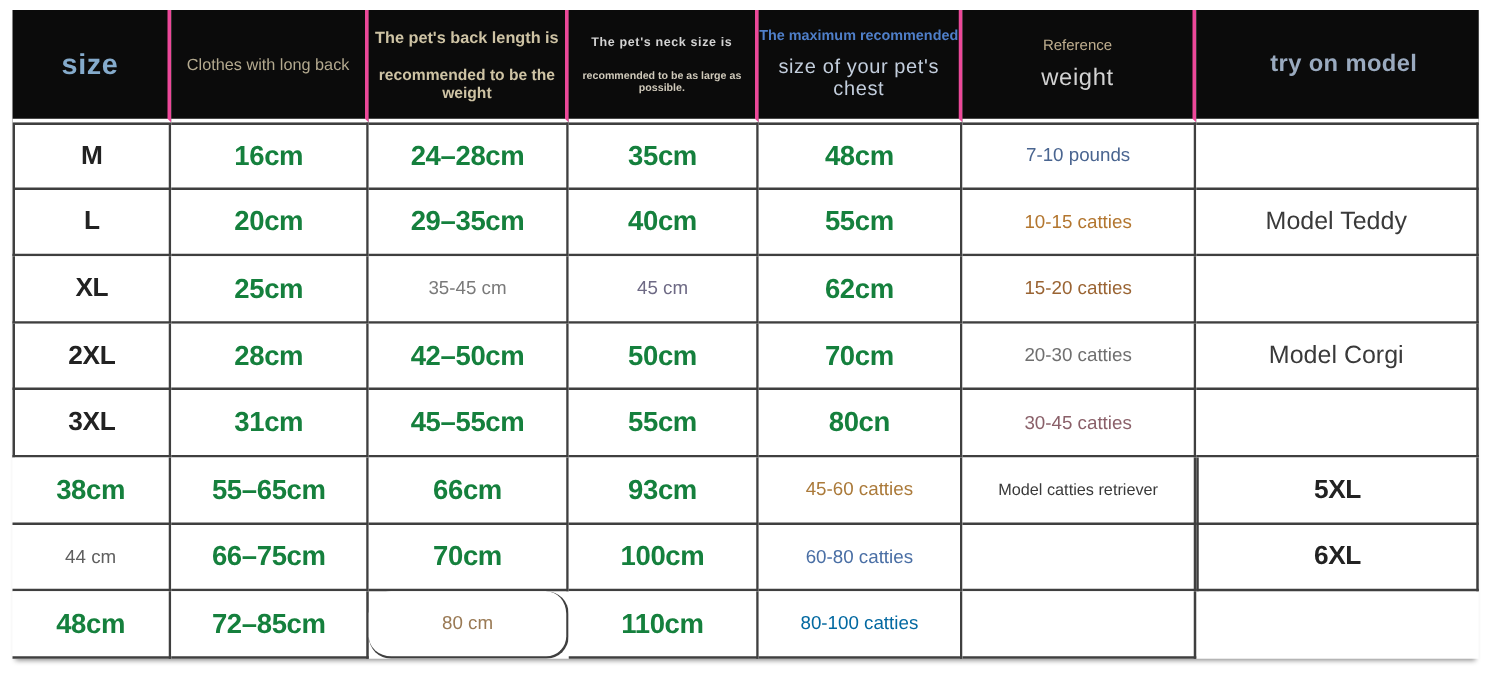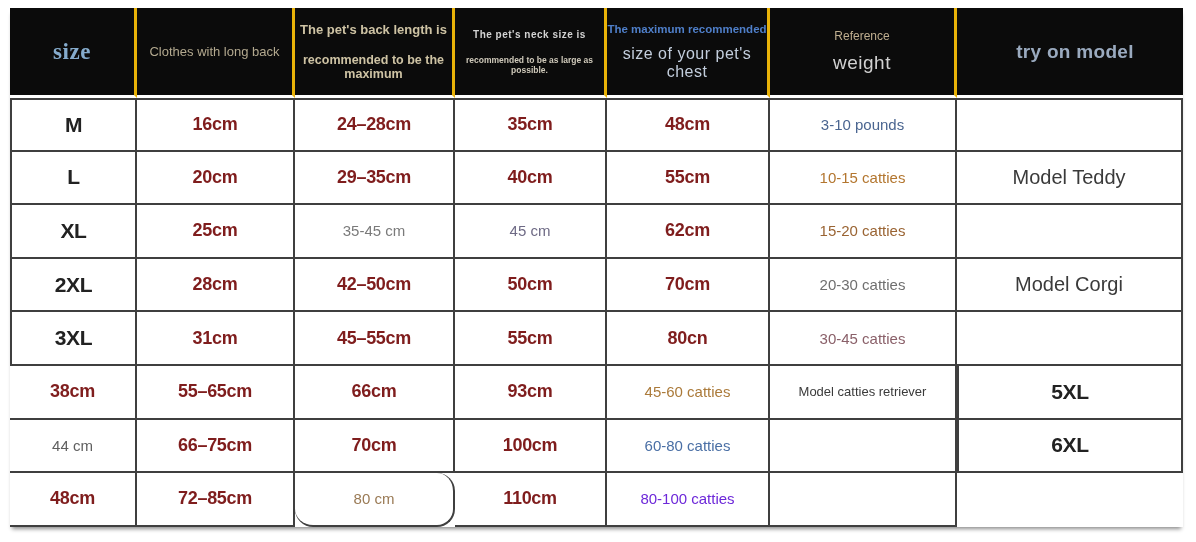--- a/index.html
+++ b/index.html
@@ -15,48 +15,48 @@
     grid-template-rows:90px repeat(8, 53.6px);
     box-shadow:0 4px 4px -2px rgba(0,0,0,0.45);
     background:#fff;
   }
 
   
   .th {
     background:#0b0b0b;
     display:flex; flex-direction:column; align-items:center; justify-content:center;
     text-align:center;
-    border-right:3px solid #eab308;
+    border-right:3px solid #ec4899;
     border-bottom:3px solid #ffffff;
     overflow:hidden;
   }
   .th:nth-child(7) { border-right:none; }
 
-  .h-size      { color:#85abcc; font-size:23px; font-weight:600; letter-spacing:0.5px;font-family:Liberation Serif, serif; }
+  .h-size      { color:#85abcc; font-size:23px; font-weight:600; letter-spacing:0.5px; }
   .h-longback  { color:#b3a98f; font-size:13px; }
   .h-back .l1  { color:#cec3a4; font-size:13px; font-weight:600; }
   .h-back .l2  { color:#cec3a4; font-size:12.5px; font-weight:600; margin-top:16px; }
   .h-neck .l1  { color:#d3d3d3; font-size:10px; font-weight:600; letter-spacing:0.5px; }
   .h-neck .l2  { color:#cfc9ba; font-size:8.5px; font-weight:600; margin-top:15px; }
   .h-chest .l1 { color:#4f7fc9; font-size:11.5px; font-weight:600; }
   .h-chest .l2 { color:#c3cedd; font-size:16px; margin-top:10px; letter-spacing:0.5px; }
   .h-weight .l1{ color:#bfae8f; font-size:12px; }
   .h-weight .l2{ color:#d2d2d2; font-size:19px; margin-top:9px; letter-spacing:0.5px; }
   .h-model     { color:#9aaabf; font-size:19px; font-weight:700; letter-spacing:0.3px;padding-left:10px; }
 
   
   .td {
     background:#fff;
     display:flex; align-items:center; justify-content:center;
     text-align:center;
     border-right:2px solid #3f3f3f;
     border-bottom:2px solid #3f3f3f;
-    color:#7f1d1d;
+    color:#15803d;
     font-weight:700;
-    font-size:18px;
+    font-size:22px;
     letter-spacing:-0.3px;
   }
   .td.first { border-left:2px solid #3f3f3f; }
   .size-table .td.row1 { border-top:2px solid #3f3f3f; }
 
   .td.sizecol { font-size:21px; color:#222; }
 
   .alt { font-weight:400; font-size:15px; letter-spacing:0; }
   .c-gray   { color:#7a7a7a; }
   .c-dim    { color:#5f5f5f; }
@@ -73,21 +73,21 @@
   <div class="size-table">
 
     <div class="th h-size">
       <span>size</span>
     </div>
     <div class="th h-longback">
       <span>Clothes with long back</span>
     </div>
     <div class="th h-back">
       <span class="l1">The pet's back length is</span>
-      <span class="l2">recommended to be the maximum</span>
+      <span class="l2">recommended to be the weight</span>
     </div>
     <div class="th h-neck">
       <span class="l1">The pet's neck size is</span>
       <span class="l2">recommended to be as large as possible.</span>
     </div>
     <div class="th h-chest">
       <span class="l1">The maximum recommended</span>
       <span class="l2">size of your pet's chest</span>
     </div>
     <div class="th h-weight">
@@ -96,21 +96,21 @@
     </div>
     <div class="th h-model">
       <span>try on model</span>
     </div>
 
     <div class="td first row1 sizecol">M</div>
     <div class="td row1">16cm</div>
     <div class="td row1">24–28cm</div>
     <div class="td row1">35cm</div>
     <div class="td row1">48cm</div>
-    <div class="td row1 alt" style="color: rgb(74, 101, 144);">3-10 pounds</div>
+    <div class="td row1 alt" style="color: rgb(74, 101, 144);">7-10 pounds</div>
     <div class="td row1 model"></div>
 
     <div class="td first sizecol">L</div>
     <div class="td">20cm</div>
     <div class="td">29–35cm</div>
     <div class="td">40cm</div>
     <div class="td">55cm</div>
     <div class="td alt" style="color: rgb(179, 118, 47);">10-15 catties</div>
     <div class="td model">Model Teddy</div>
 
@@ -151,17 +151,17 @@
     <div class="td">70cm</div>
     <div class="td">100cm</div>
     <div class="td alt" style="color: rgb(74, 111, 165);">60-80 catties</div>
     <div class="td model"></div>
 
     <div class="td first sizecol">6XL</div>
     <div class="td">48cm</div>
     <div class="td">72–85cm</div>
     <div class="td alt c-tan">80 cm</div>
     <div class="td">110cm</div>
-    <div class="td alt" style="color: #6d28d9;">80-100 catties</div>
+    <div class="td alt" style="color: #0369a1;">80-100 catties</div>
     <div class="td model"></div>
 
   </div>
 </div>
 
 </body></html>

